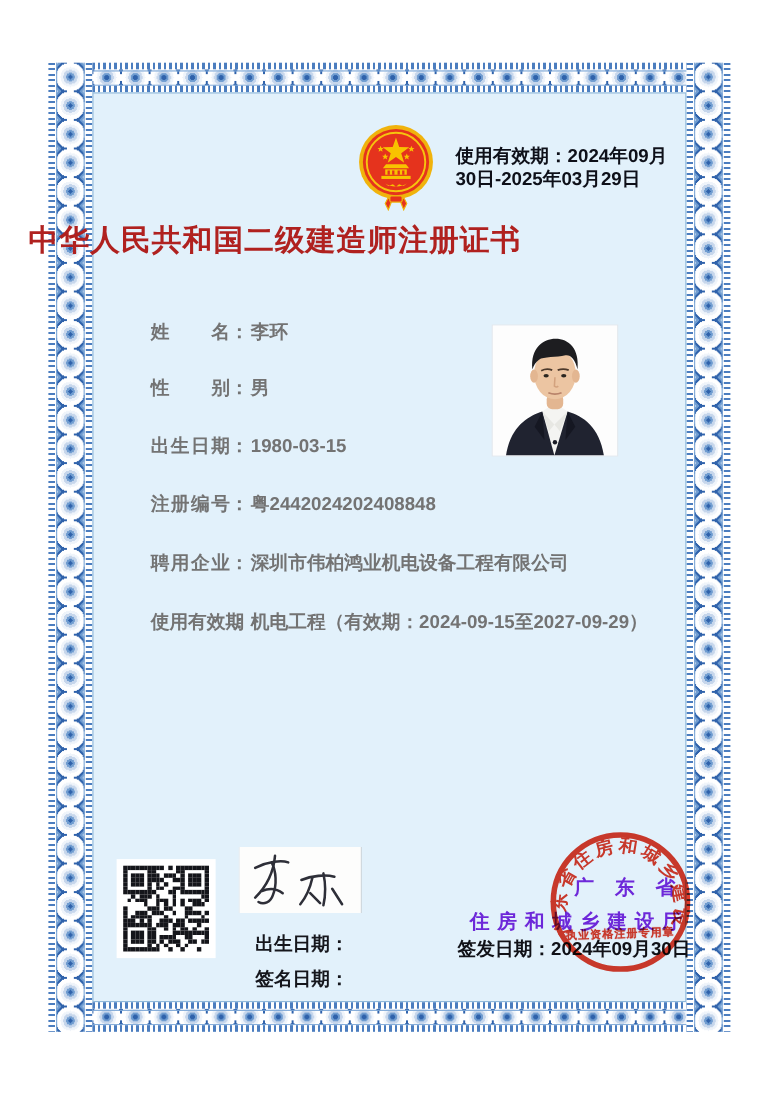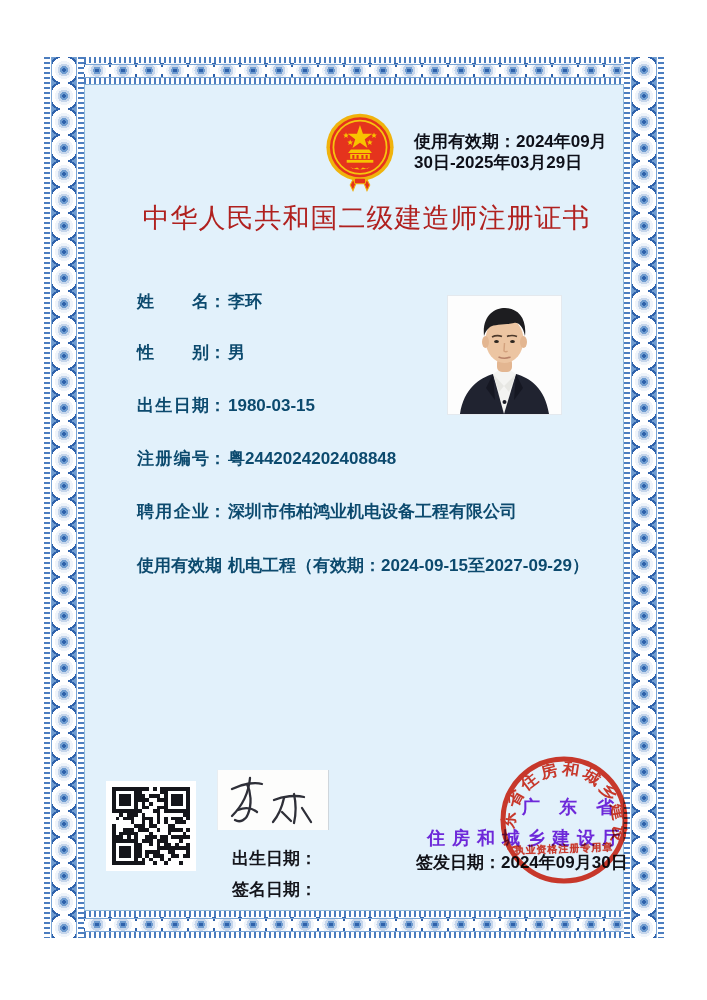--- a/index.html
+++ b/index.html
@@ -32,24 +32,24 @@
     background-repeat:no-repeat,no-repeat,no-repeat,no-repeat,repeat-x;}
   .band-top{top:0;} .band-bottom{bottom:0;}
   .panel{position:absolute;left:40px;top:27px;right:40px;bottom:27px;
     background:#e2f1fb;border:1px solid #8fb8da;}
 
   
   .emblem{position:absolute;left:325px;top:112px;width:70px;height:86px;}
   .validity{position:absolute;left:414px;top:131px;width:205px;
     font-size:17px;font-weight:700;color:#0e1019;line-height:21px;letter-spacing:0;}
   .title{position:absolute;left:0;right:0;top:200px;padding-left:26px;
-    text-align:center;font-size:27px;font-weight:400;color:#b0211f;letter-spacing:1px;}
+    font-size:27px;font-weight:700;color:#b0211f;letter-spacing:1px;}
 
   
-  .field{position:absolute;left:137px;font-size:17px;font-weight:600;color:#0c4a6e;white-space:nowrap;}
+  .field{position:absolute;left:137px;font-size:17px;font-weight:600;color:#737373;white-space:nowrap;}
   .field .lbl{display:inline-block;width:72px;text-align:justify;text-align-last:justify;font-weight:700;}
   .field .colon{font-weight:700;padding-right:2px;}
   .f0{top:290px}.f1{top:341px}.f2{top:394px}.f3{top:447px}.f4{top:500px}.f5{top:554px}
 
   
   .photo{position:absolute;left:448px;top:296px;width:113px;height:118px;background:#ffffff;
     box-shadow:0 0 0 1px #e4e9ee;display:flex;align-items:flex-end;justify-content:center;}
 
   
   .qr{position:absolute;left:106px;top:781px;width:90px;height:90px;background:#ffffff;

